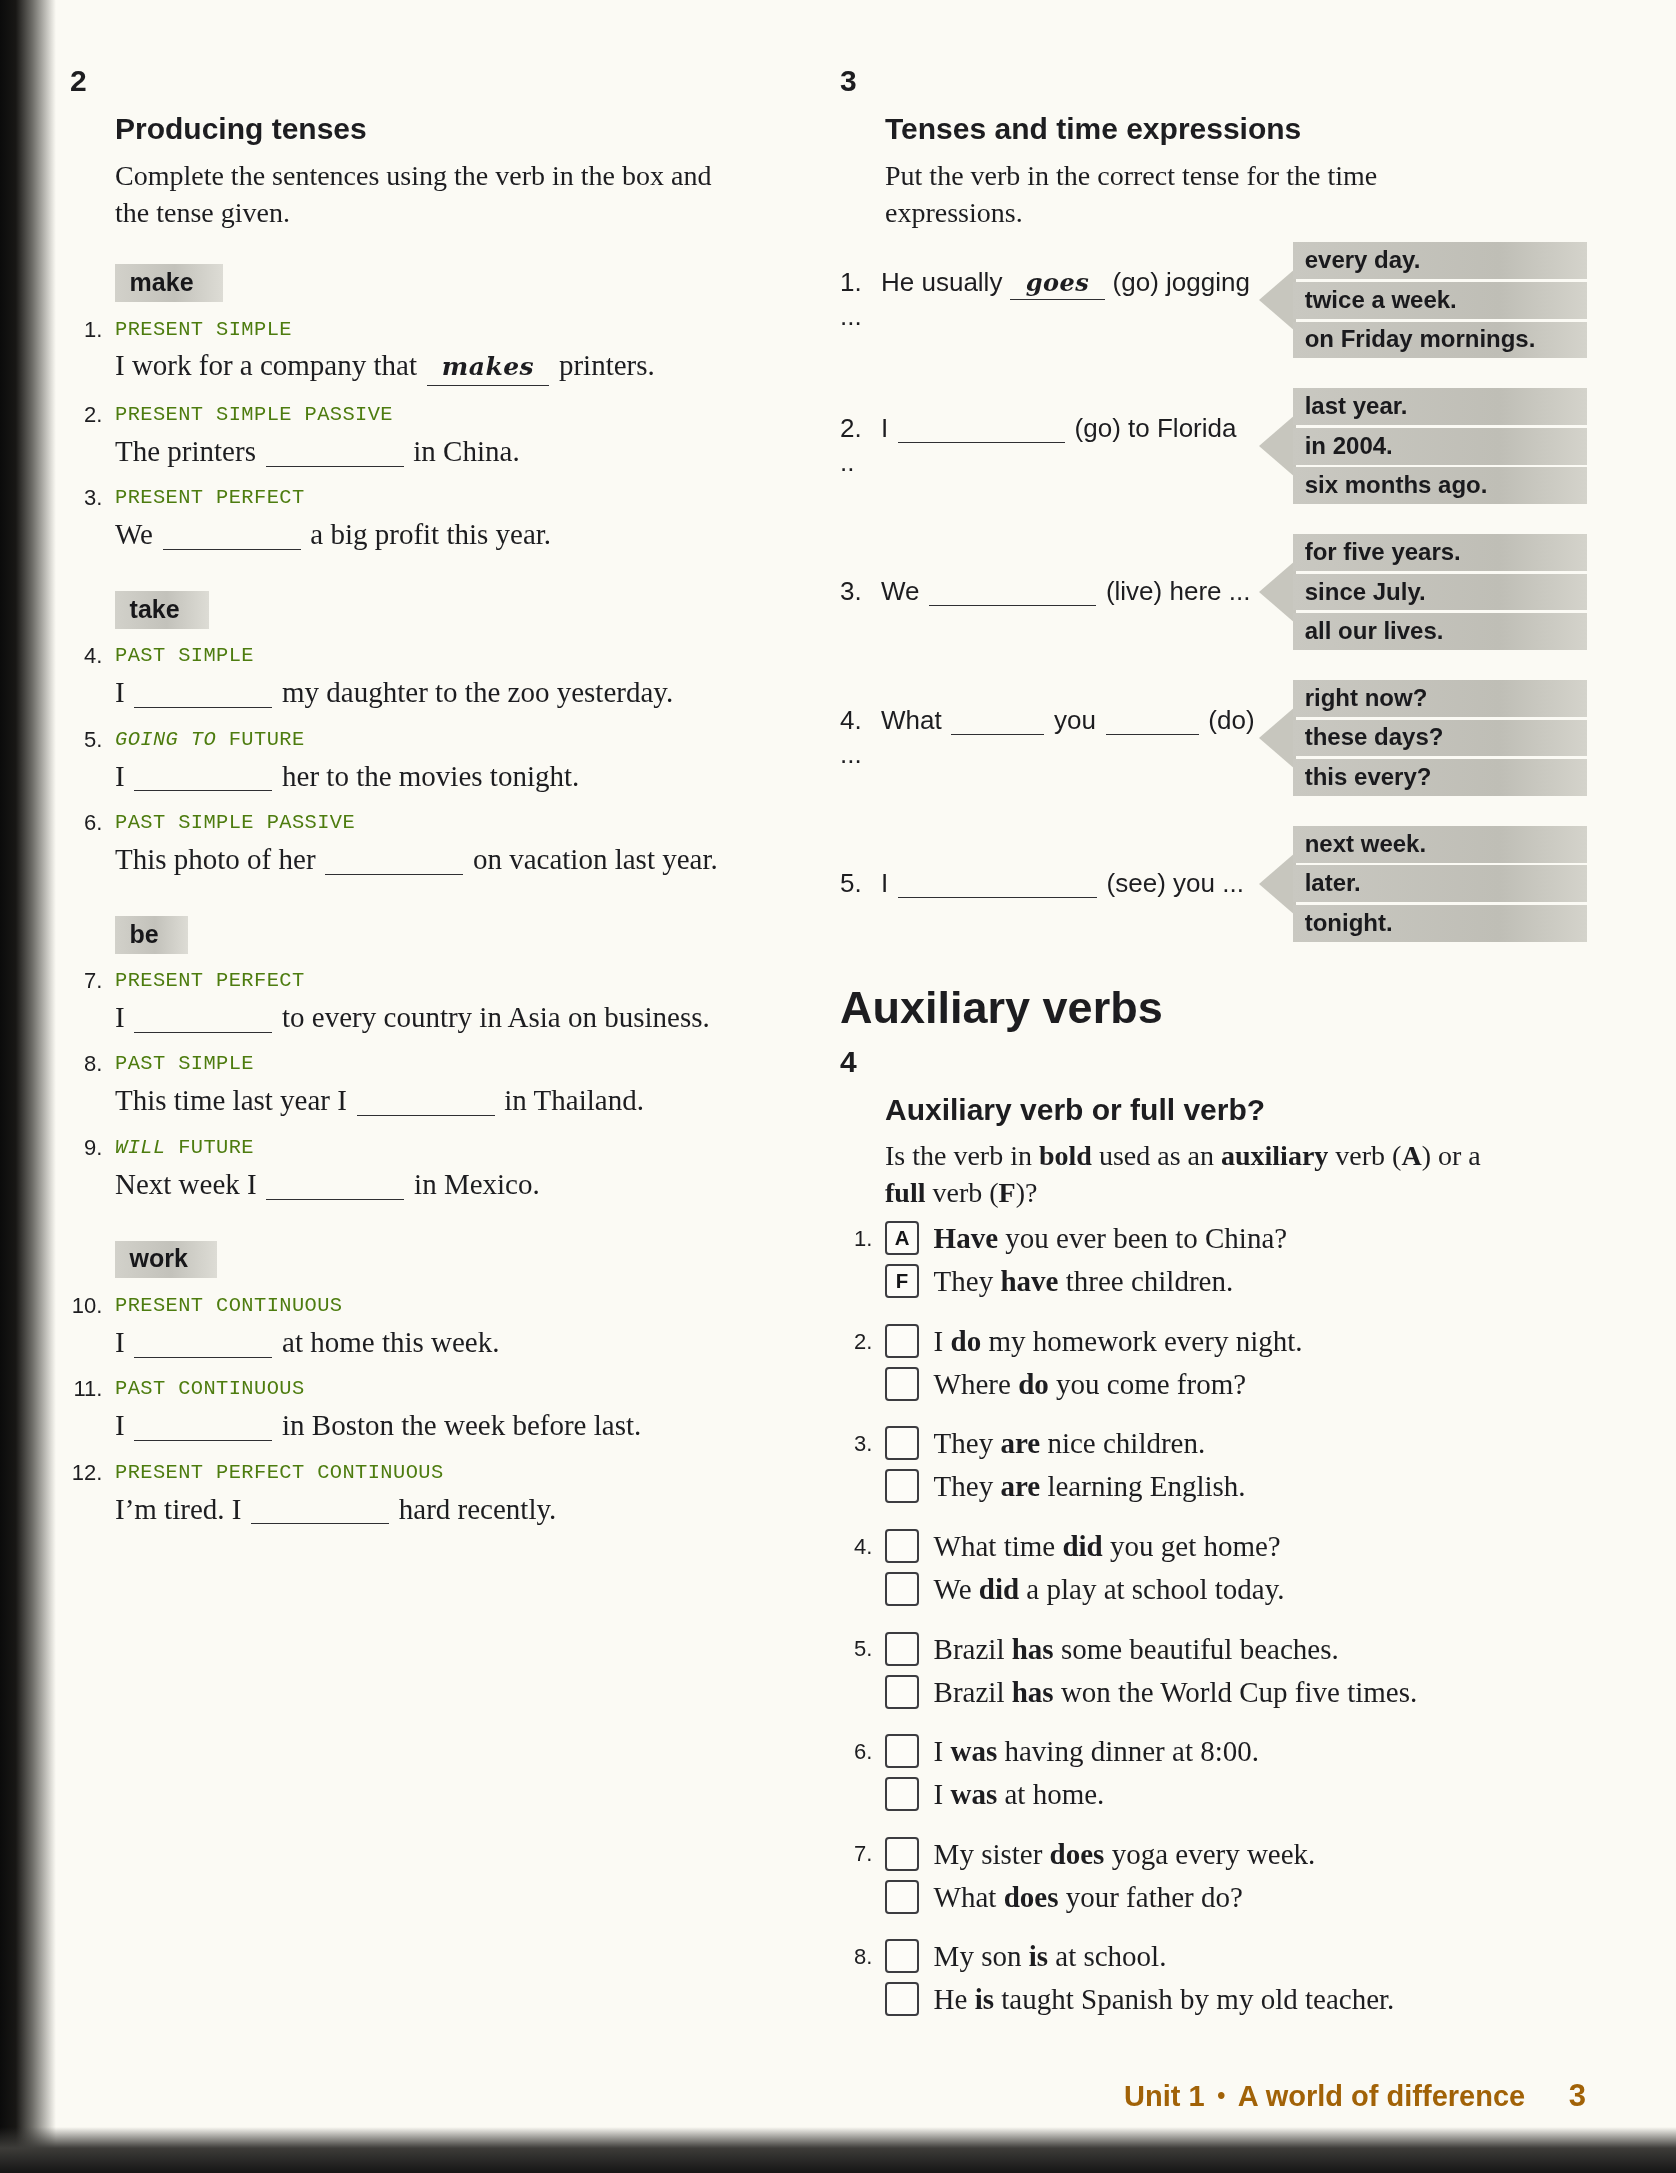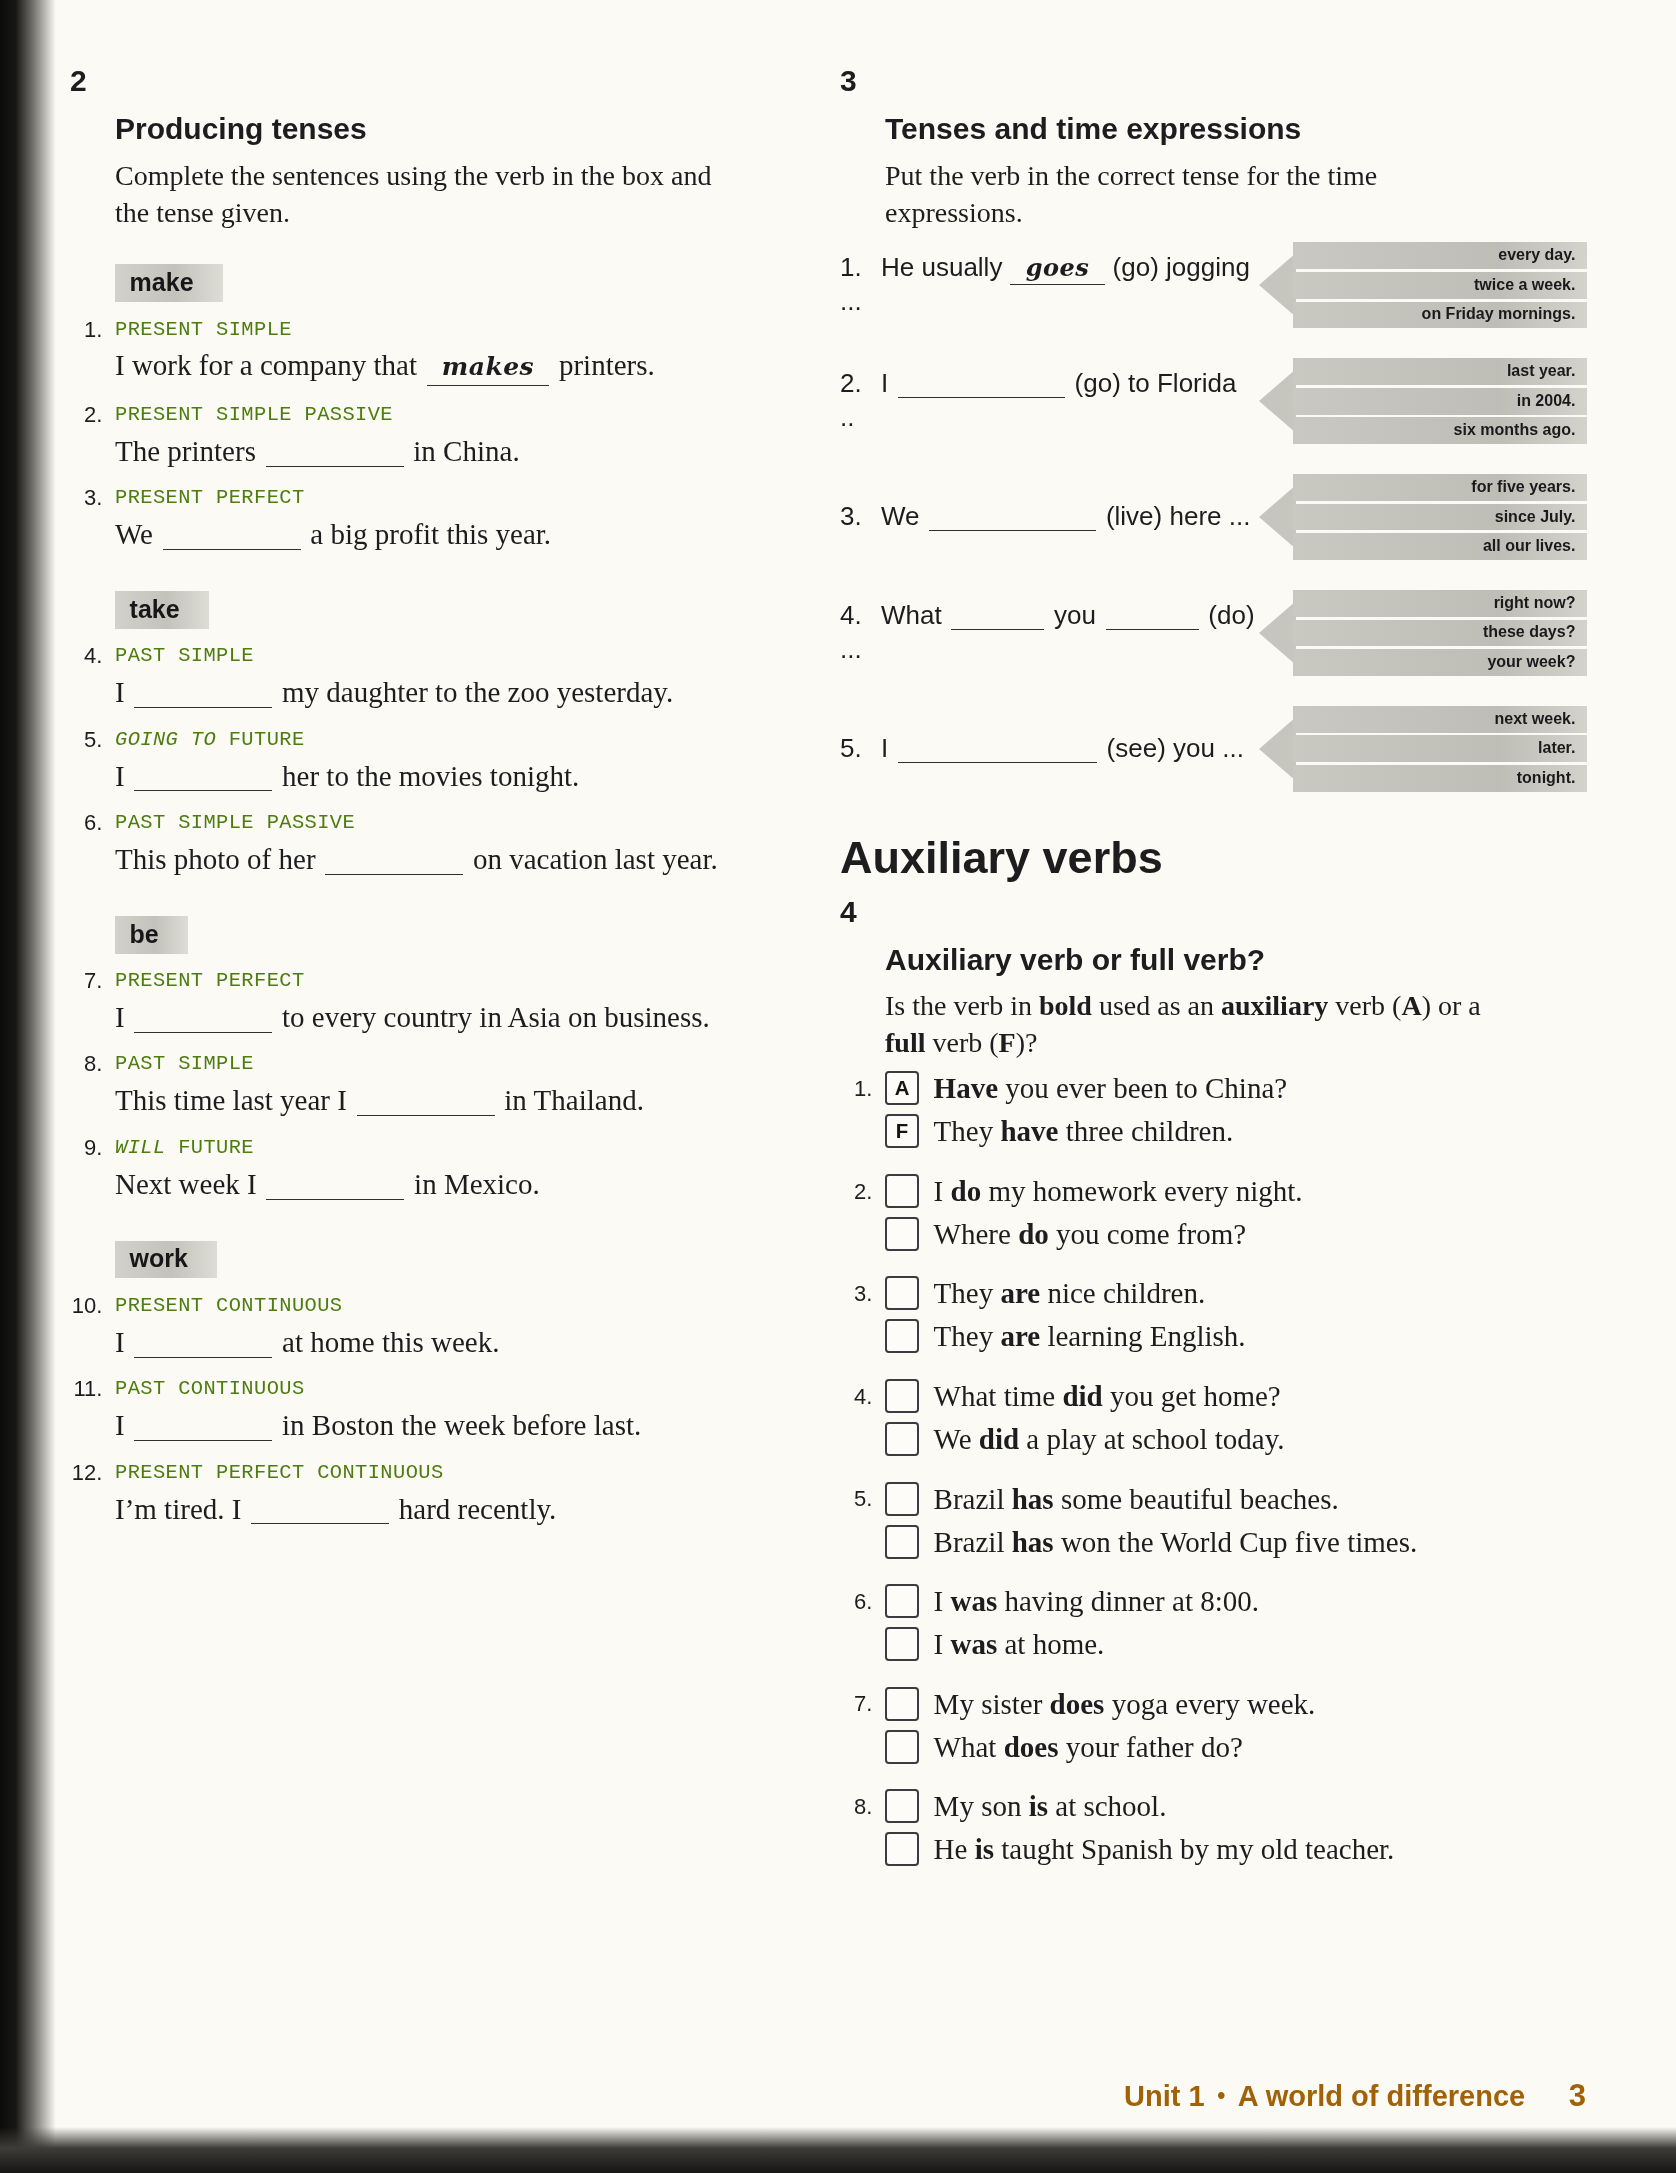--- a/index.html
+++ b/index.html
@@ -29,21 +29,21 @@
   .blank-small{width:93px;}
   .ans{display:inline-block;min-width:107px;text-align:center;border-bottom:1.9px solid #2f2f32;font-family:"DejaVu Serif",serif;font-style:italic;font-weight:bold;font-size:25px;letter-spacing:0.5px;margin:0 9.7px;padding:0 7.8px 1.9px;}
 
   .t3item{display:grid;grid-template-columns:1fr 328px;align-items:center;margin-bottom:24px;column-gap:3.9px;}
   .t3sent{font-family:"Liberation Sans",sans-serif;font-size:26px;line-height:1.3;}
   .t3num{display:inline-block;width:41px;}
   .t3ans{display:inline-block;min-width:83px;text-align:center;border-bottom:1.9px solid #2f2f32;font-family:"DejaVu Serif",serif;font-style:italic;font-weight:bold;font-size:24px;letter-spacing:0.5px;margin:0 7.8px;padding:0 5.8px 1px;}
   .t3exp{display:flex;align-items:center;}
   .exp-arrow{width:0;height:0;border-top:32px solid transparent;border-bottom:32px solid transparent;border-right:37px solid #c7c6be;margin-right:-2.9px;flex:none;}
   .exp-stack{flex:1;}
-  .exp-line{background:linear-gradient(90deg,#c9c8c1,#bfbeb6 70%,#d4d3cb);font-family:"Liberation Sans",sans-serif;font-weight:bold;font-size:16px;color:#1a1a1d;padding:3.9px 11.6px 4.9px;margin:2.9px 0;text-align:right;}
+  .exp-line{background:linear-gradient(90deg,#c9c8c1,#bfbeb6 70%,#d4d3cb);font-family:"Liberation Sans",sans-serif;font-weight:bold;font-size:24px;color:#1a1a1d;padding:3.9px 11.6px 4.9px;margin:2.9px 0;}
 
   .aux-head{font-family:"Liberation Sans",sans-serif;font-weight:bold;font-size:45px;margin:37px 0 11px;}
 
   .p4item{display:grid;grid-template-columns:45px 1fr;margin-bottom:16.5px;}
   .p4num{grid-column:1;grid-row:1;justify-self:end;padding-right:12.6px;font-family:"Liberation Sans",sans-serif;font-size:22px;padding-top:5.8px;}
   .p4lines{grid-column:2;}
   .p4line{display:flex;align-items:center;gap:14.6px;margin-bottom:6.8px;font-size:29px;line-height:1.25;}
   .cbox{width:30px;height:30px;flex:none;border:2.9px solid #3c3c40;border-radius:3.9px;background:#fdfcf8;display:flex;align-items:center;justify-content:center;font-family:"Liberation Sans",sans-serif;font-weight:bold;font-size:20.4px;color:#151518;}
 
   .footer{position:absolute;right:91px;bottom:60px;display:flex;align-items:baseline;gap:12.6px;font-family:"Liberation Sans",sans-serif;font-weight:bold;font-size:29px;color:#a16207;}
@@ -180,21 +180,21 @@
       </div>
     </div>
 
     <div class="t3item">
       <div class="t3sent"><span class="t3num">4.</span><span>What</span><span class="blank blank-small"></span><span>you</span><span class="blank blank-small"></span><span>(do) ...</span></div>
       <div class="t3exp">
         <div class="exp-arrow"></div>
         <div class="exp-stack">
           <div class="exp-line">right now?</div>
           <div class="exp-line">these days?</div>
-          <div class="exp-line">your week?</div>
+          <div class="exp-line">this every?</div>
         </div>
       </div>
     </div>
 
     <div class="t3item">
       <div class="t3sent"><span class="t3num">5.</span><span>I</span><span class="blank blank-xwide"></span><span>(see) you ...</span></div>
       <div class="t3exp">
         <div class="exp-arrow"></div>
         <div class="exp-stack">
           <div class="exp-line">next week.</div>

